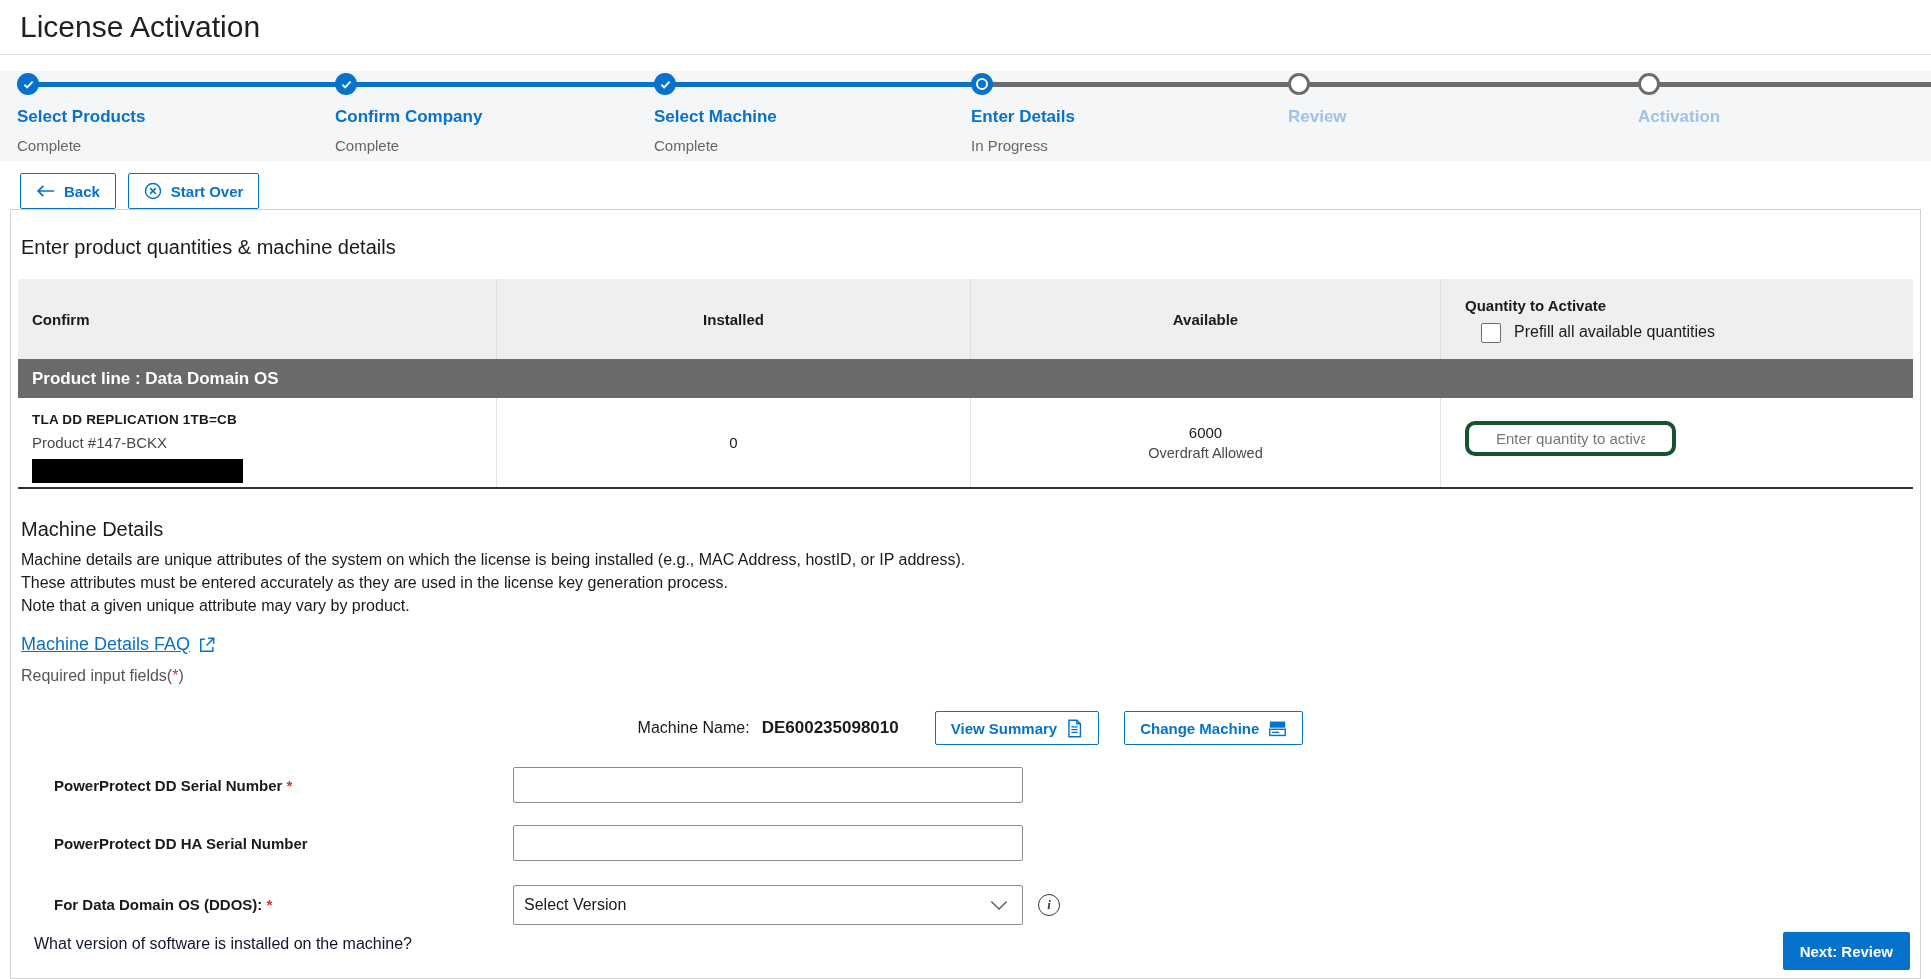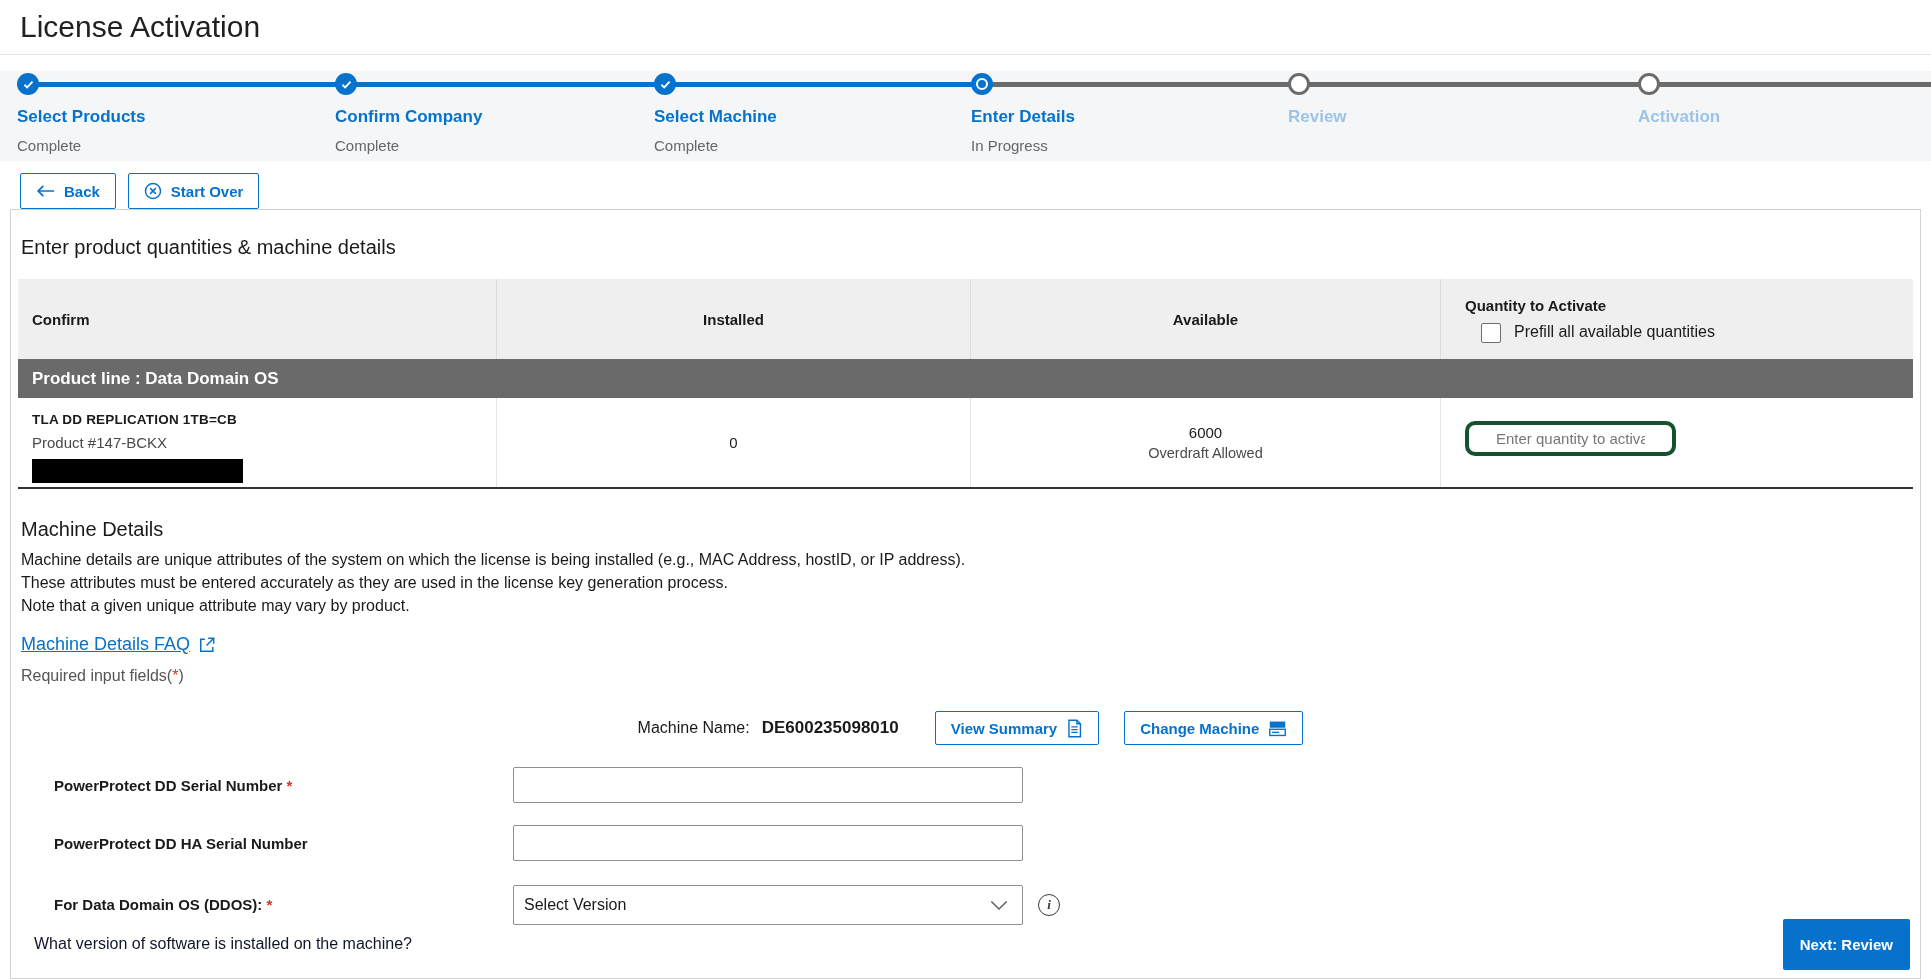--- a/index.html
+++ b/index.html
@@ -100,21 +100,21 @@
   .label-col .form-label { width:auto; padding-top:11px; }
   .help-text { margin-top:22px; font-size:16px; color:#0f172a; }
   .select-box { width:510px; height:40px; border:1px solid #8e8e8e; border-radius:2px; background:#fff;
     display:flex; align-items:center; justify-content:space-between; padding:0 14px 0 10px;
     font-size:16px; color:#1a1a1a; cursor:pointer; }
   .info-icon { margin-left:15px; margin-top:9px; width:22px; height:22px; border:1.5px solid #3a3a3a; border-radius:50%;
     display:flex; align-items:center; justify-content:center; font-size:13px; color:#3a3a3a;
     font-family:"Liberation Serif", serif; font-style:italic; font-weight:bold; }
 
   
-  .next-btn { position:absolute; right:10px; bottom:8px; height:51px; padding:0 17px;
+  .next-btn { position:absolute; right:10px; bottom:8px; height:38px; padding:0 17px;
     background:#0672cb; color:#fff; border:none; border-radius:2px;
     font-size:15px; font-weight:bold; cursor:pointer; font-family:"Liberation Sans", sans-serif; }
 </style>
 </head>
 <body>
 
 <h1 class="page-title">License Activation</h1>
 <hr class="title-rule">
 
 <div class="stepper">

